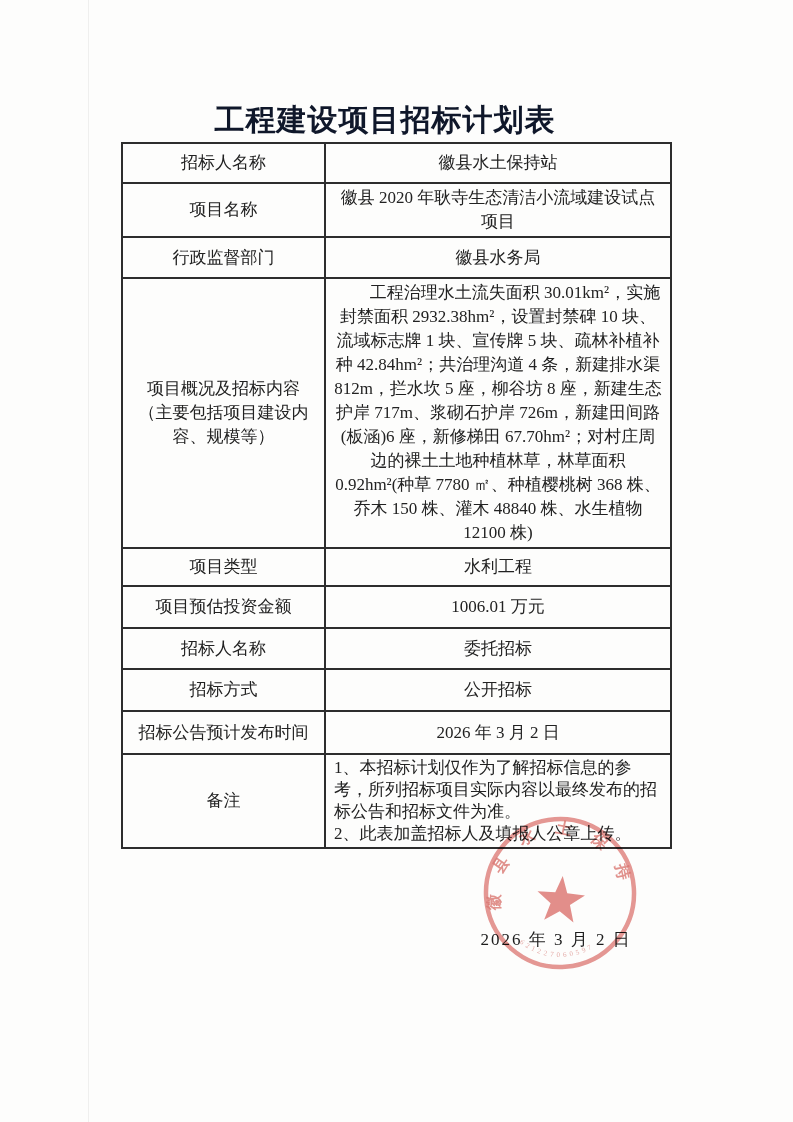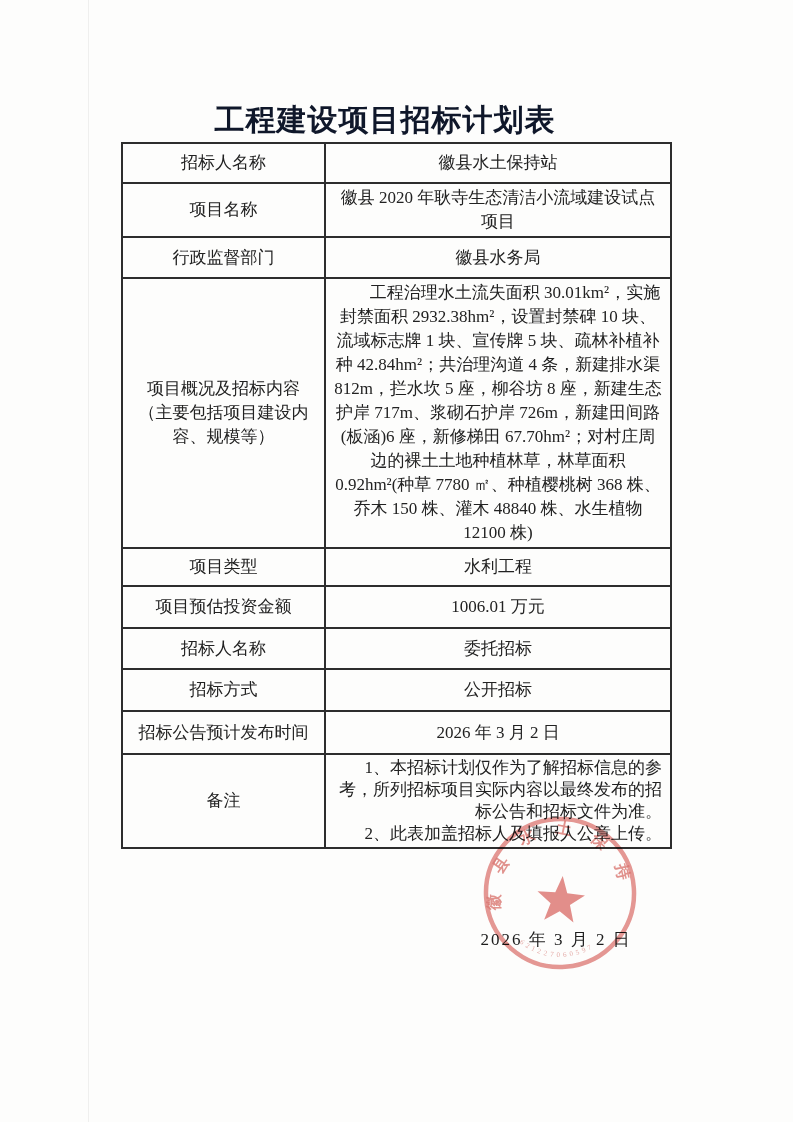--- a/index.html
+++ b/index.html
@@ -38,21 +38,21 @@
   td.col-value { line-height: 24px; }
   .cell-overview {
     font-size: 16.5px;
     line-height: 21.2px;
     text-align: justify;
     text-align-last: center;
     text-indent: 2em;
     padding: 4px 7px;
   }
   .cell-remarks { text-align: left; padding: 4px 8px; }
-  .cell-remarks div { line-height: 22px; text-align: right; }
+  .cell-remarks div { line-height: 22px; text-align: left; }
   .footer-sign {
     position: absolute; left: 407px; top: 879px;
     font-size: 17.5px; color: #1d1d1d;
     white-space: nowrap;
   }
   .signer-name {
     display: inline-block;
     font-weight: 600;
     border-bottom: 2px solid #1d1d1d;
     padding: 0 8px 1px 8px;

